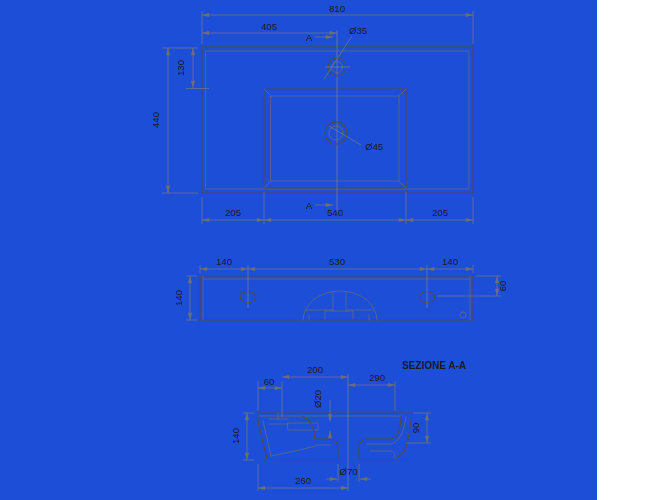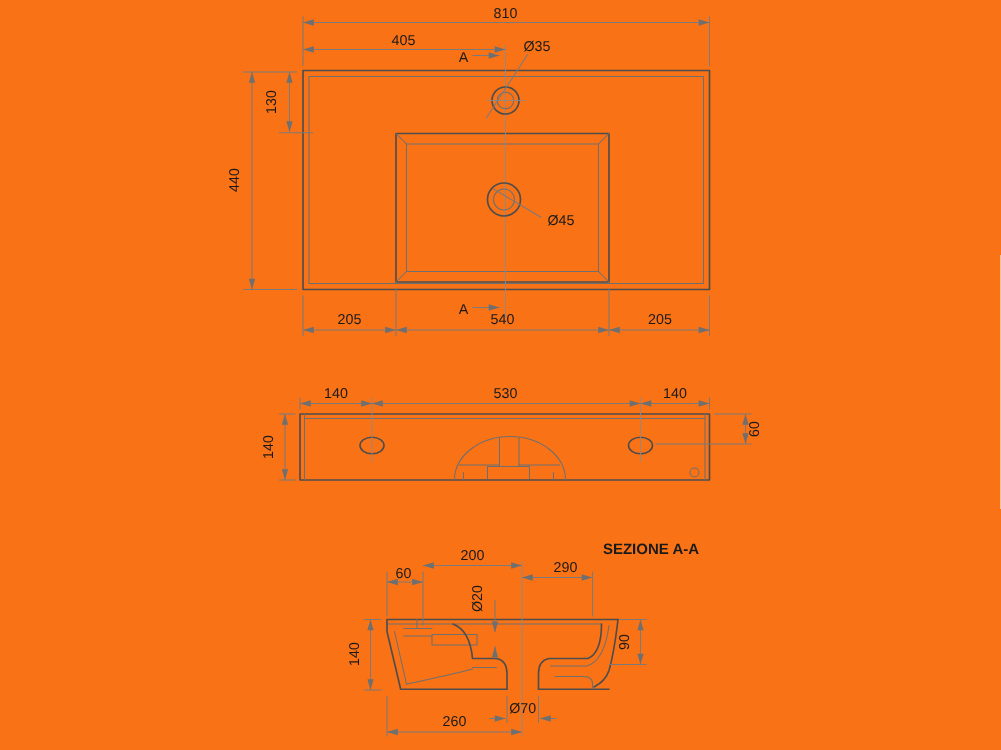--- a/index.html
+++ b/index.html
@@ -4,23 +4,23 @@
 <style>
   html,body{
     margin:0;
     background:#ffffff;
     width:667px;
     height:500px;
     font-family:"Liberation Sans", sans-serif;
   }
   .stage{
     position:relative;
-    width:667px;
+    width:597px;
     height:500px;
-    background:#f97316;
+    background:#1d4ed8;
     overflow:hidden;
   }
   svg{display:block}
   .ol{stroke:#4d4d4d;stroke-width:1.1;fill:none;stroke-linecap:round;stroke-linejoin:round}
   .ol2{stroke:#6f6f6f;stroke-width:0.7;fill:none;stroke-linecap:round;stroke-linejoin:round}
   .dim{stroke:#7a7a7a;stroke-width:0.7;fill:none}
   .cl{stroke:#8a8a8a;stroke-width:0.6;fill:none}
   text{font:9.5px "Liberation Sans", sans-serif;fill:#1a1a1a}
   .title-t{font-size:10px;font-weight:600}
   .mk{fill:#6f6f6f;stroke:none}

